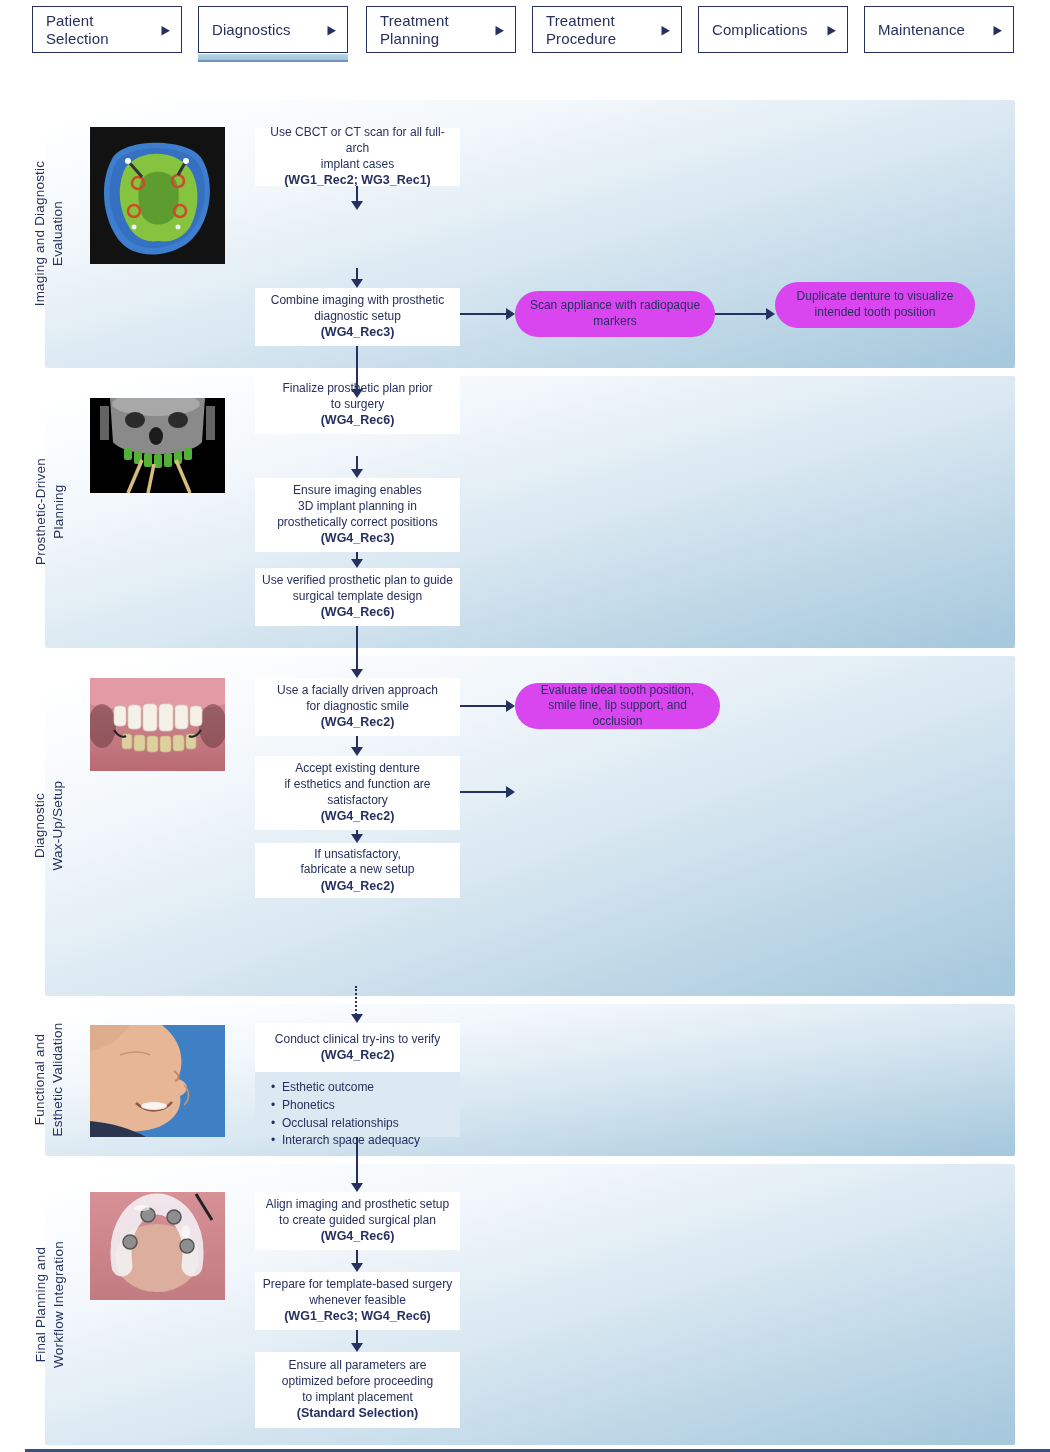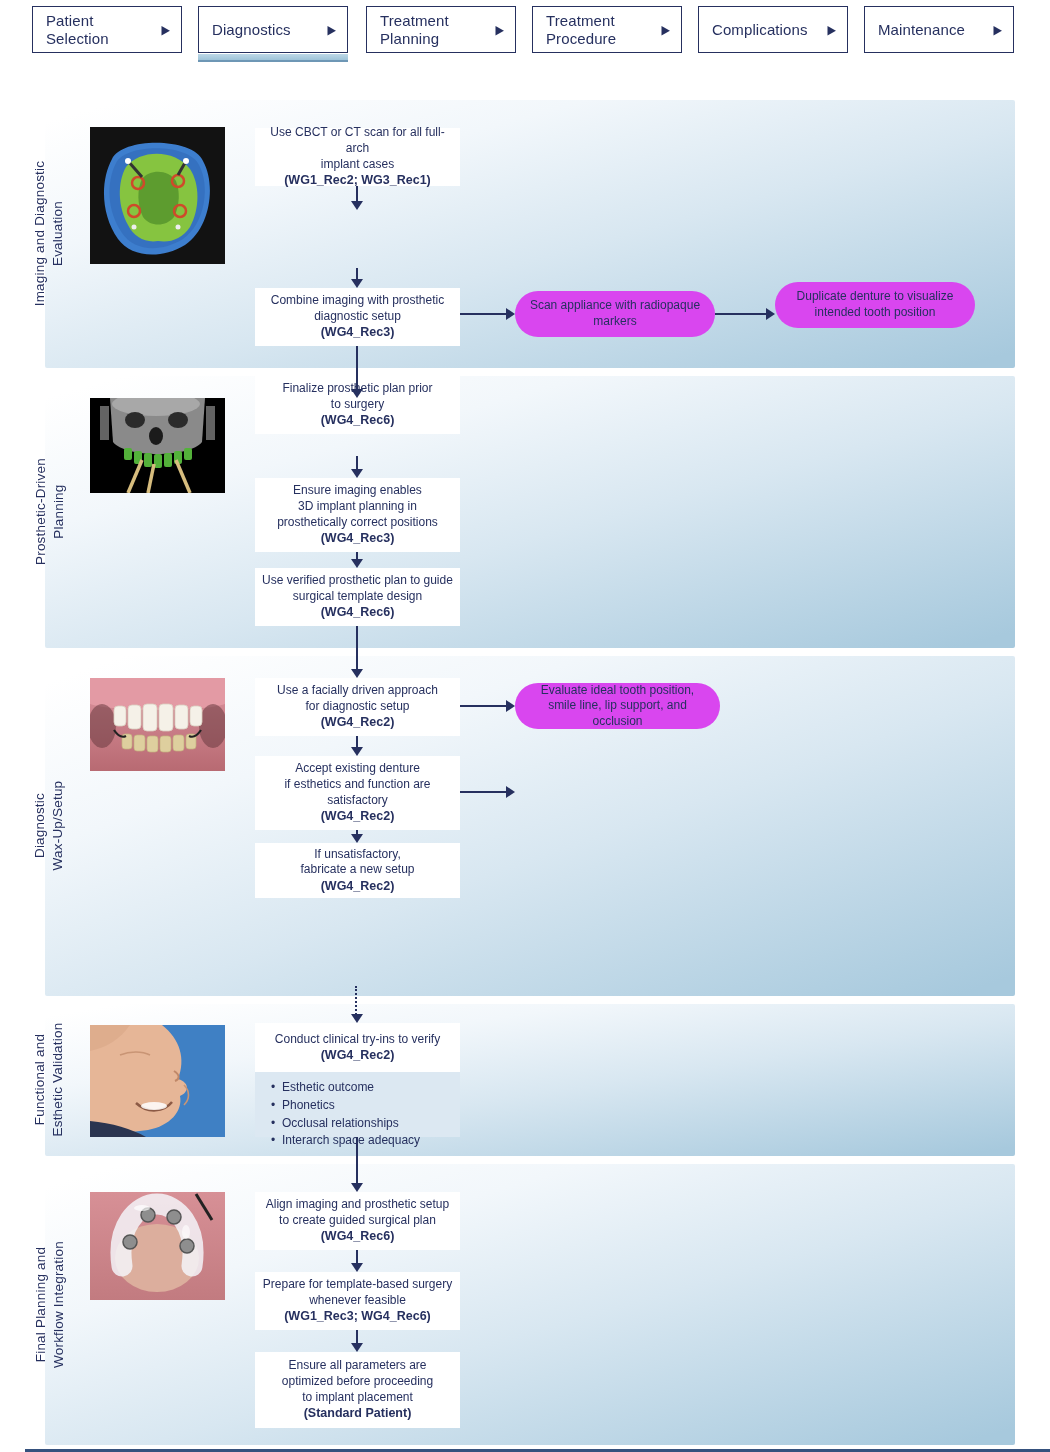--- a/index.html
+++ b/index.html
@@ -256,21 +256,21 @@
     <div class="ref">(WG4_Rec3)</div>
   </div>
   <div class="node" style="top:568px;height:58px">
     <div class="txt">Use verified prosthetic plan to guide
 surgical template design</div>
     <div class="ref">(WG4_Rec6)</div>
   </div>
 
   <div class="node" style="top:678px;height:58px">
     <div class="txt">Use a facially driven approach
-for diagnostic setup</div>
+for diagnostic smile</div>
     <div class="ref">(WG4_Rec2)</div>
   </div>
   <div class="pill" style="left:515px;top:683px;width:205px;height:46px">
     <div class="txt">Evaluate ideal tooth position,
 smile line, lip support, and occlusion</div>
   </div>
   <div class="node" style="top:756px;height:74px">
     <div class="txt">Accept existing denture
 if esthetics and function are
 satisfactory</div>
@@ -302,21 +302,21 @@
   </div>
   <div class="node" style="top:1272px;height:58px">
     <div class="txt">Prepare for template-based surgery
 whenever feasible</div>
     <div class="ref">(WG1_Rec3; WG4_Rec6)</div>
   </div>
   <div class="node" style="top:1352px;height:76px">
     <div class="txt">Ensure all parameters are
 optimized before proceeding
 to implant placement</div>
-    <div class="ref">(Standard Patient)</div>
+    <div class="ref">(Standard Selection)</div>
   </div>
 
   <div class="varrow" style="top:186px;height:24px"></div>
   <div class="varrow" style="top:268px;height:20px"></div>
   <div class="varrow" style="top:346px;height:52px"></div>
   <div class="varrow" style="top:456px;height:22px"></div>
   <div class="varrow" style="top:552px;height:16px"></div>
   <div class="varrow" style="top:626px;height:52px"></div>
   <div class="varrow" style="top:736px;height:20px"></div>
   <div class="varrow" style="top:830px;height:13px"></div>

